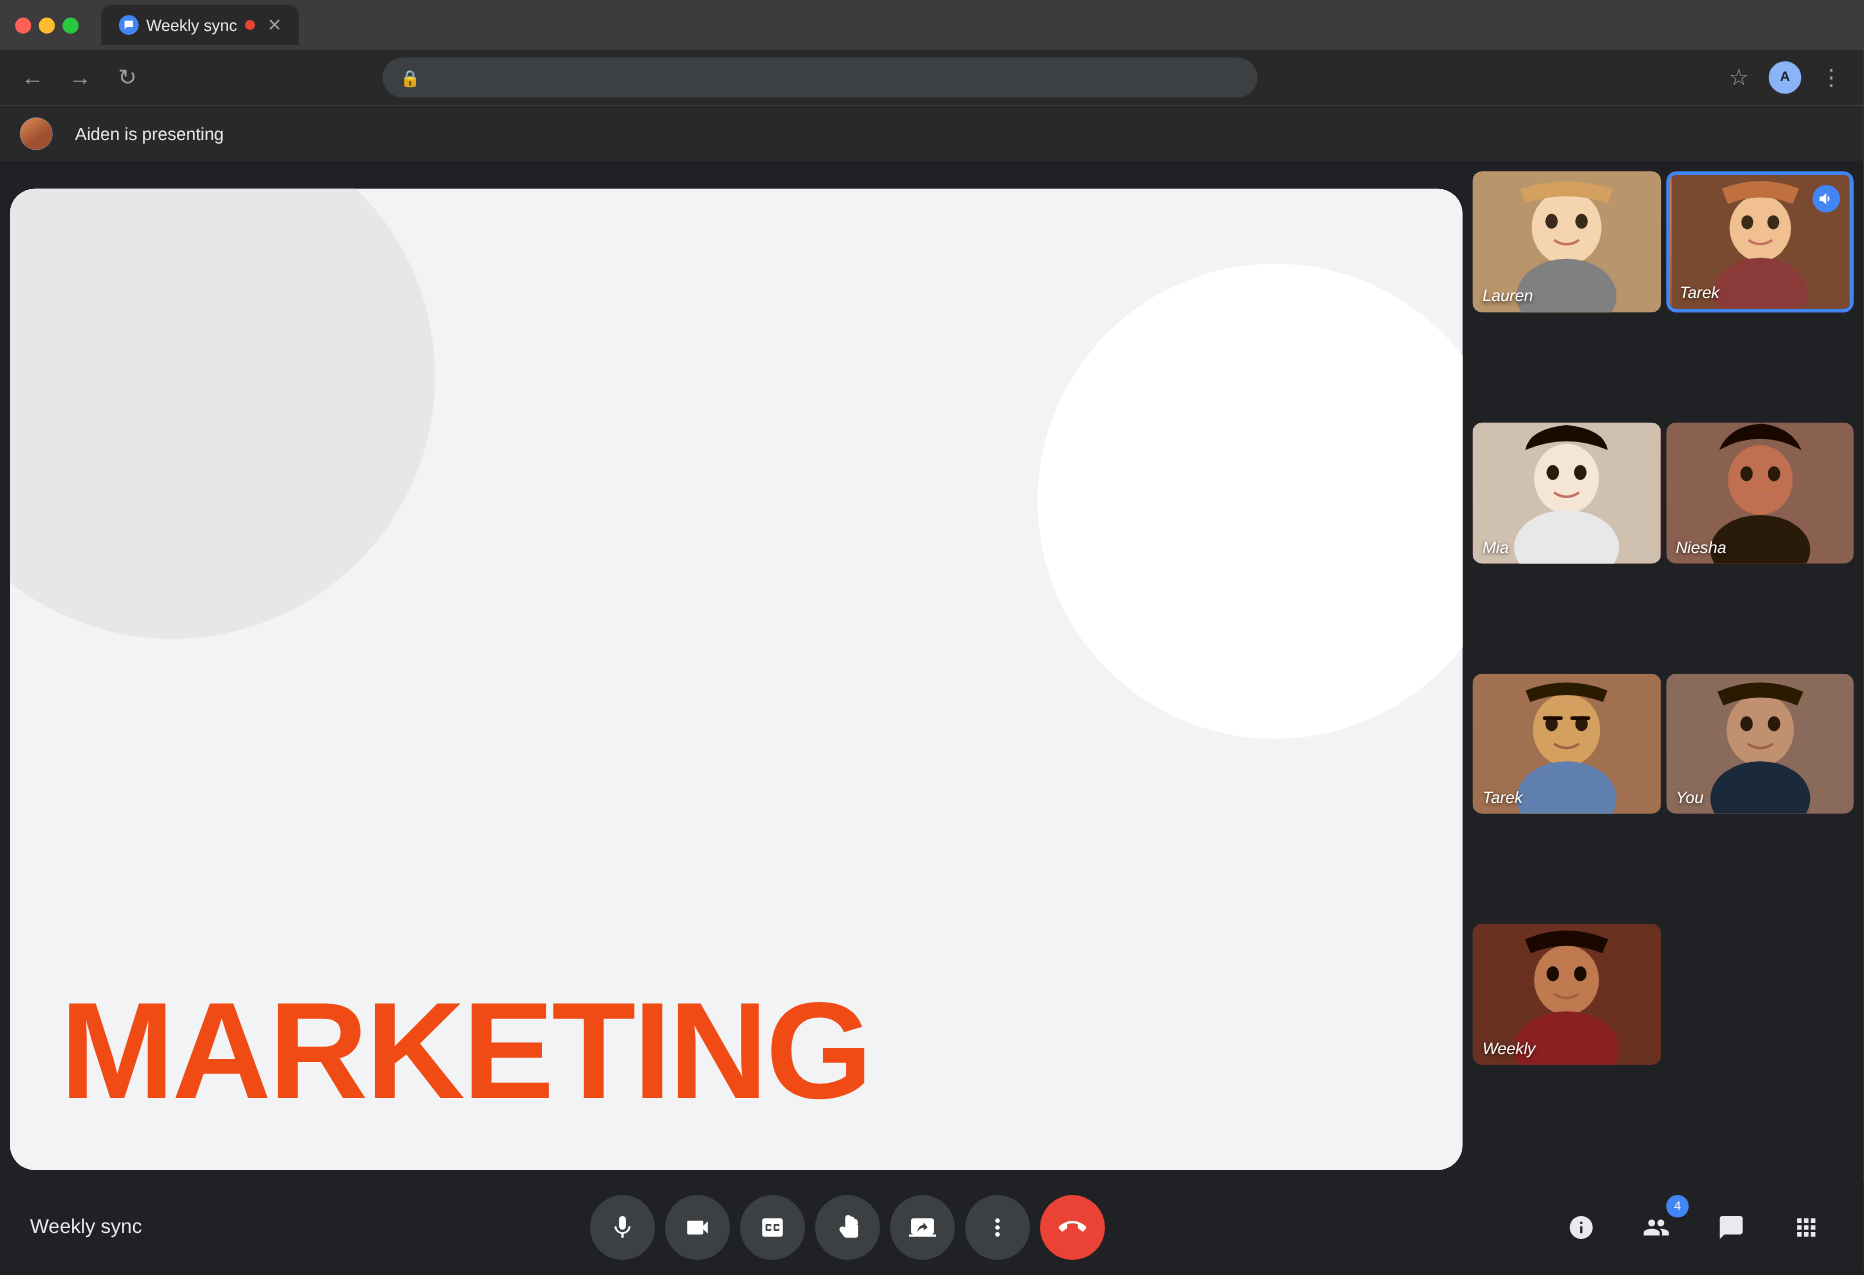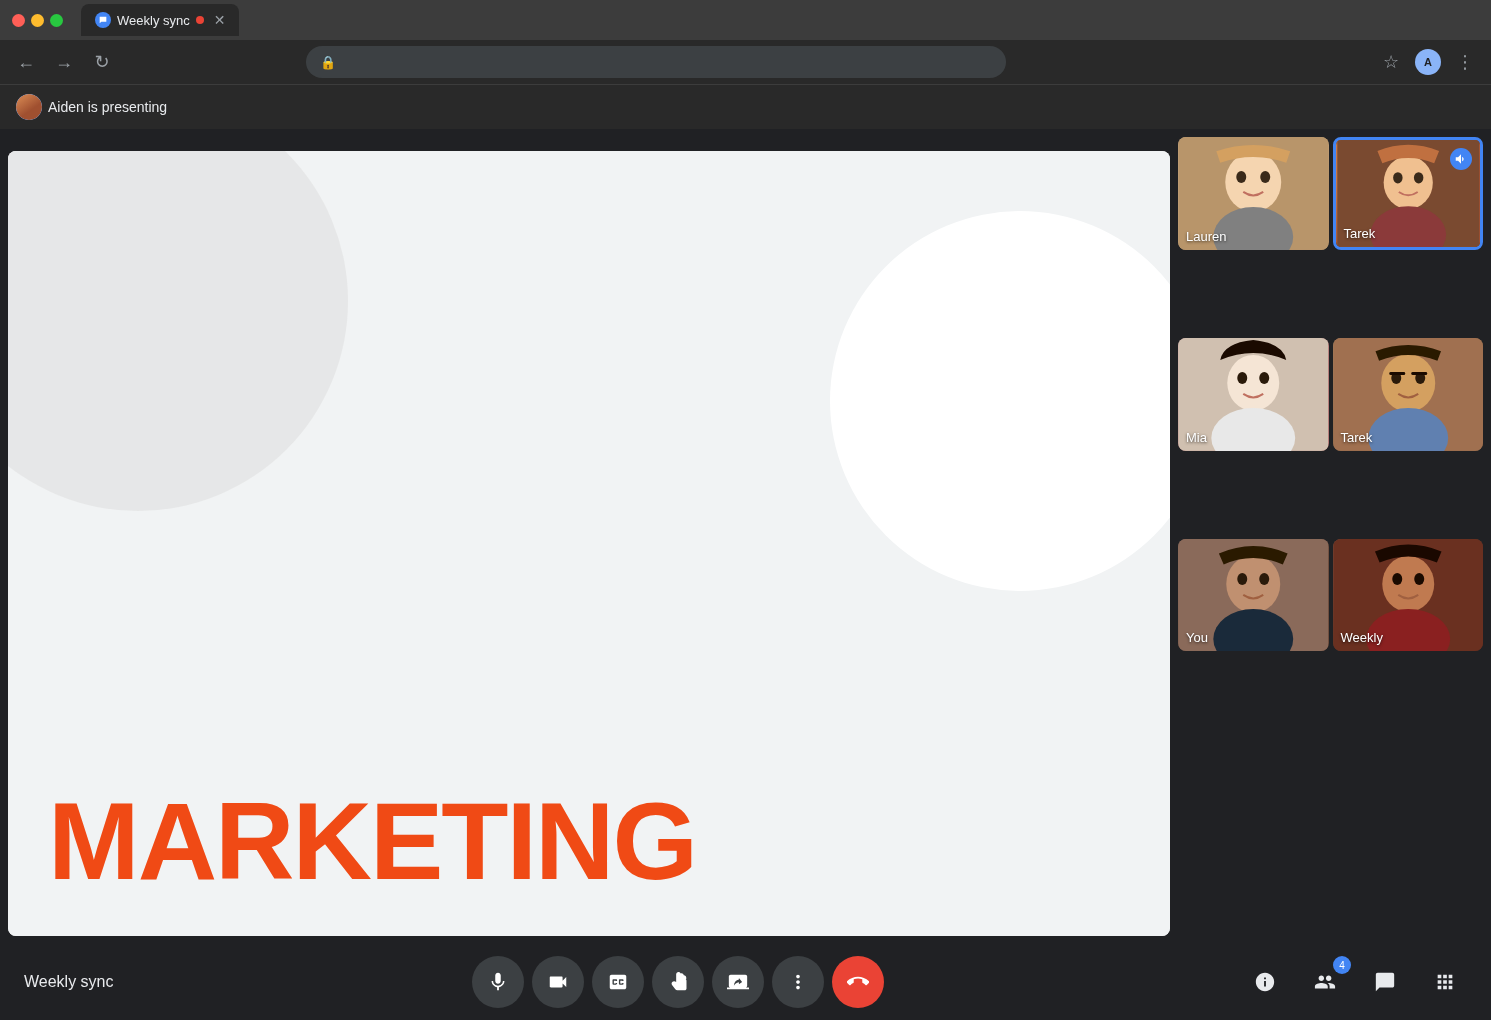--- a/index.html
+++ b/index.html
@@ -26,41 +26,41 @@
     .url-lock { color: #9aa0a6; font-size: 13px; }
     .url-text { color: #e8eaed; font-size: 14px; flex: 1; }
     .nav-right { display: flex; align-items: center; gap: 10px; margin-left: auto; }
     .nav-icon-btn { background: none; border: none; color: #9aa0a6; cursor: pointer; font-size: 18px; display: flex; align-items: center; justify-content: center; width: 28px; height: 28px; border-radius: 50%; }
     .avatar-nav { width: 26px; height: 26px; border-radius: 50%; background: #8ab4f8; display: flex; align-items: center; justify-content: center; font-size: 11px; color: #202124; font-weight: bold; overflow: hidden; }
 
     
     .meet-app { width: 100%; height: calc(1020px - 85px); background: #202124; display: flex; flex-direction: column; }
 
     
-    .presenter-bar { height: 44px; background: #292929; display: flex; align-items: center; padding: 0 16px; gap: 6px; }
+    .presenter-bar { height: 44px; background: #292929; display: flex; align-items: center; padding: 0 16px; gap: 18px; }
     .presenter-avatar { width: 26px; height: 26px; border-radius: 50%; overflow: hidden; background: #8ab4f8; }
     .presenter-avatar-img { width: 100%; height: 100%; object-fit: cover; background: linear-gradient(135deg, #d4956a 0%, #c07849 100%); border-radius: 50%; }
     .presenter-text { color: #e8eaed; font-size: 14px; }
 
     
     .main-content { flex: 1; display: flex; gap: 0; padding: 8px; gap: 8px; overflow: hidden; }
 
     
-    .presentation-area { flex: 1; background: #f1f3f4; border-radius: 8px; display: flex; align-items: center; justify-content: flex-start; overflow: hidden; position: relative; margin-top: 14px; }
+    .presentation-area { flex: 1; background: #f1f3f4; border-radius: 20px; display: flex; align-items: center; justify-content: flex-start; overflow: hidden; position: relative; margin-top: 14px; }
     .slide-content { width: 100%; height: 100%; background: #f1f3f4; display: flex; align-items: flex-end; padding: 40px; position: relative; }
     .slide-bg-circle1 { position: absolute; top: -60px; left: -80px; width: 420px; height: 420px; background: #e0e0e0; border-radius: 50%; opacity: 0.6; }
     .slide-bg-circle2 { position: absolute; top: 60px; right: -40px; width: 380px; height: 380px; background: white; border-radius: 50%; }
     .slide-text { position: relative; z-index: 2; }
     .slide-headline { font-size: 110px; font-weight: 900; color: #f04a15; line-height: 1.0; text-transform: uppercase; letter-spacing: -2px; }
 
     
     .participants-grid { width: 305px; display: grid; grid-template-columns: 1fr 1fr; grid-template-rows: repeat(4, 1fr); gap: 4px; flex-shrink: 0; }
     .participant-tile { position: relative; background: #3c4043; border-radius: 8px; overflow: hidden; aspect-ratio: 4/3; }
     .participant-tile.active-speaker { border: 3px solid #4285f4; }
-    .participant-name { position: absolute; bottom: 6px; left: 8px; color: white; font-size: 13px; font-weight: 500; text-shadow: 0 1px 3px rgba(0,0,0,0.7); }
+    .participant-name { position: absolute; bottom: 6px; left: 8px; color: white; font-size: 13px; font-weight: 500; text-shadow: 0 1px 3px rgba(0,0,0,0.7); font-style: italic; }
     .speaker-icon { position: absolute; top: 8px; right: 8px; background: #4285f4; border-radius: 50%; width: 22px; height: 22px; display: flex; align-items: center; justify-content: center; }
 
     
     .face { width: 100%; height: 100%; display: flex; align-items: center; justify-content: center; font-size: 36px; }
 
     
     .toolbar { height: 76px; background: #202124; display: flex; align-items: center; justify-content: space-between; padding: 0 24px; }
     .toolbar-left { color: #e8eaed; font-size: 16px; font-weight: 500; }
     .toolbar-center { display: flex; align-items: center; gap: 8px; }
     .toolbar-right { display: flex; align-items: center; gap: 16px; }
@@ -185,20 +185,34 @@
             <ellipse cx="75" cy="100" rx="42" ry="30" fill="#e8e8e8"></ellipse>
             <ellipse cx="64" cy="40" rx="5" ry="6" fill="#2a1a0a"></ellipse>
             <ellipse cx="86" cy="40" rx="5" ry="6" fill="#2a1a0a"></ellipse>
             <path d="M65 56 Q75 63 85 56" stroke="#c07060" stroke-width="2" fill="none"></path>
             <path d="M42 22 Q75 8 108 22 Q105 5 75 2 Q45 5 42 22z" fill="#1a0a00"></path>
           </svg>
         </div>
         <span class="participant-name">Mia</span>
       </div>
 
+      <div class="participant-tile">
+        <div class="face p-niesha">
+          <svg width="100%" height="100%" viewBox="0 0 150 113" xmlns="http://www.w3.org/2000/svg">
+            <rect width="150" height="113" fill="#8a6050"></rect>
+            <ellipse cx="75" cy="46" rx="26" ry="28" fill="#c07050"></ellipse>
+            <ellipse cx="75" cy="102" rx="40" ry="28" fill="#2a1a0a"></ellipse>
+            <ellipse cx="64" cy="41" rx="5" ry="6" fill="#2a1a0a"></ellipse>
+            <ellipse cx="86" cy="41" rx="5" ry="6" fill="#2a1a0a"></ellipse>
+            <path d="M65 56 Q75 63 85 56" stroke="#c07060" stroke-width="2" fill="none"></path>
+            <path d="M42 22 Q75 4 108 22 Q100 3 75 1 Q50 3 42 22z" fill="#1a0800"></path>
+          </svg>
+        </div>
+        <span class="participant-name">Niesha</span>
+      </div>
 
       <div class="participant-tile">
         <div class="face p-nathan">
           <svg width="100%" height="100%" viewBox="0 0 150 113" xmlns="http://www.w3.org/2000/svg">
             <rect width="150" height="113" fill="#a07050"></rect>
             <ellipse cx="75" cy="45" rx="27" ry="29" fill="#d4a060"></ellipse>
             <ellipse cx="75" cy="100" rx="40" ry="30" fill="#6080b0"></ellipse>
             <ellipse cx="63" cy="40" rx="5" ry="6" fill="#2a1a0a"></ellipse>
             <ellipse cx="87" cy="40" rx="5" ry="6" fill="#2a1a0a"></ellipse>
             <path d="M65 56 Q75 63 85 56" stroke="#a06040" stroke-width="2" fill="none"></path>

